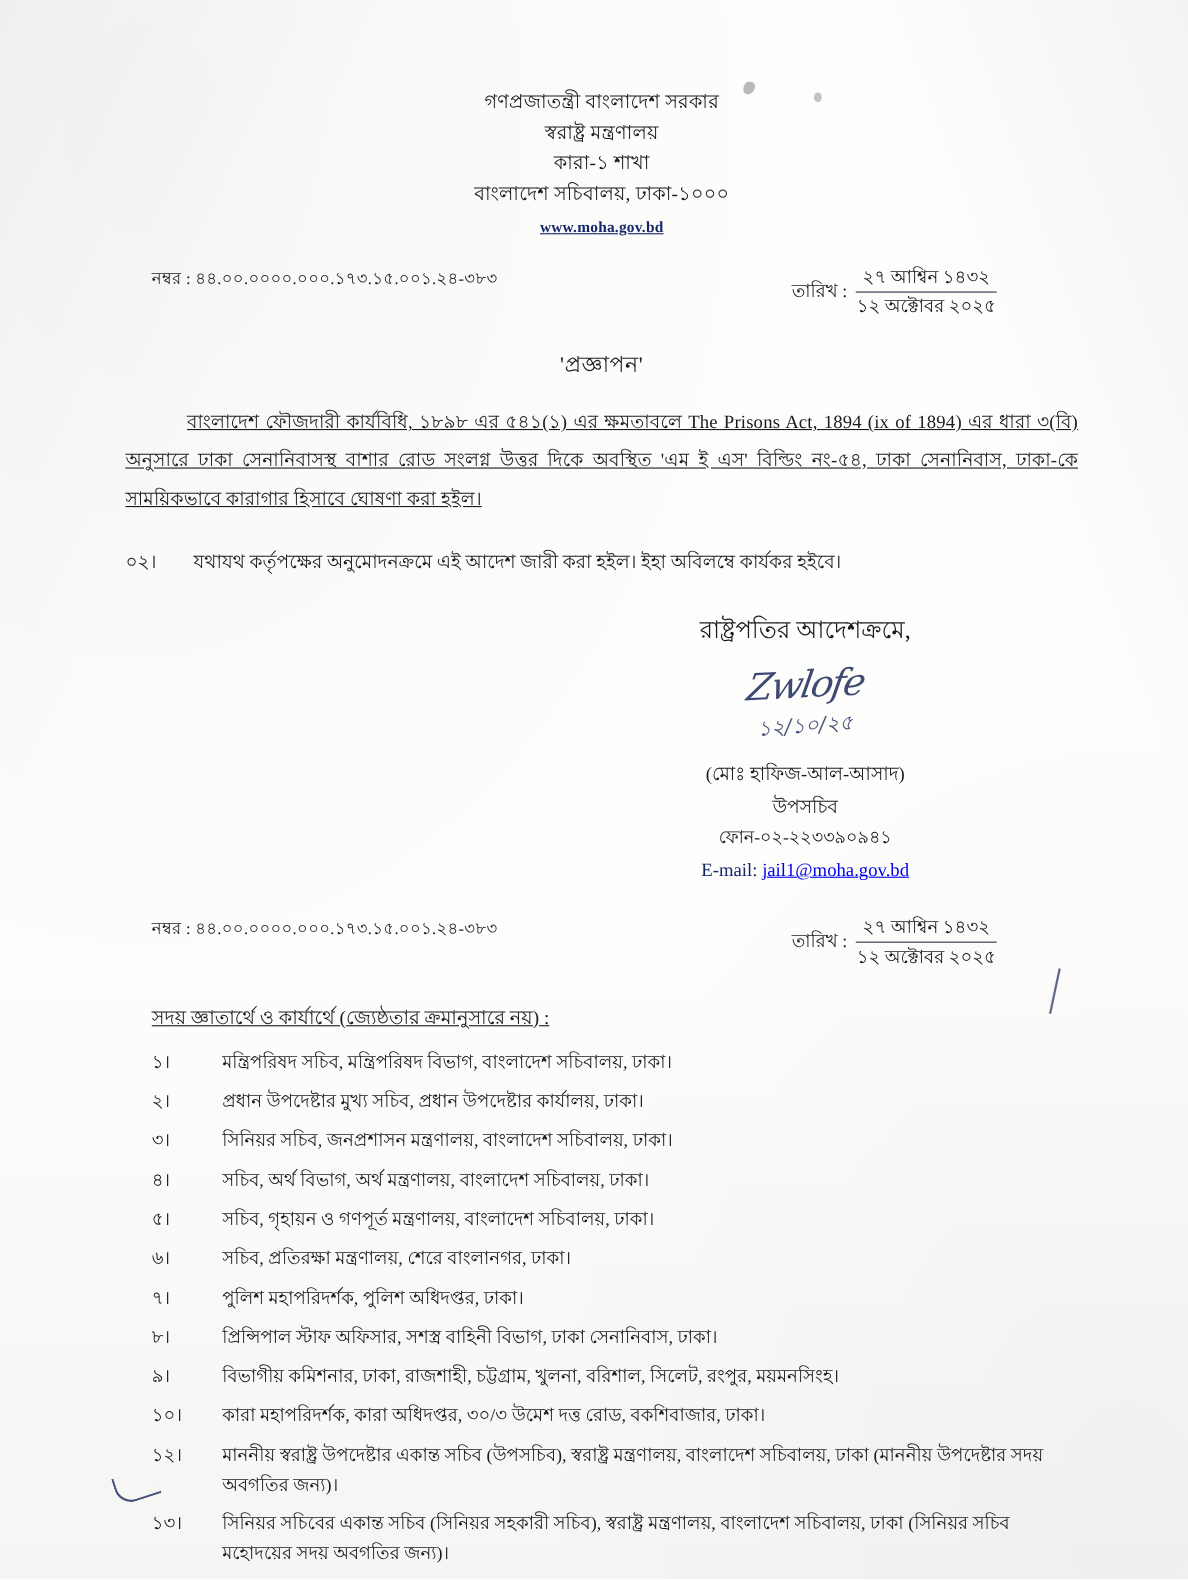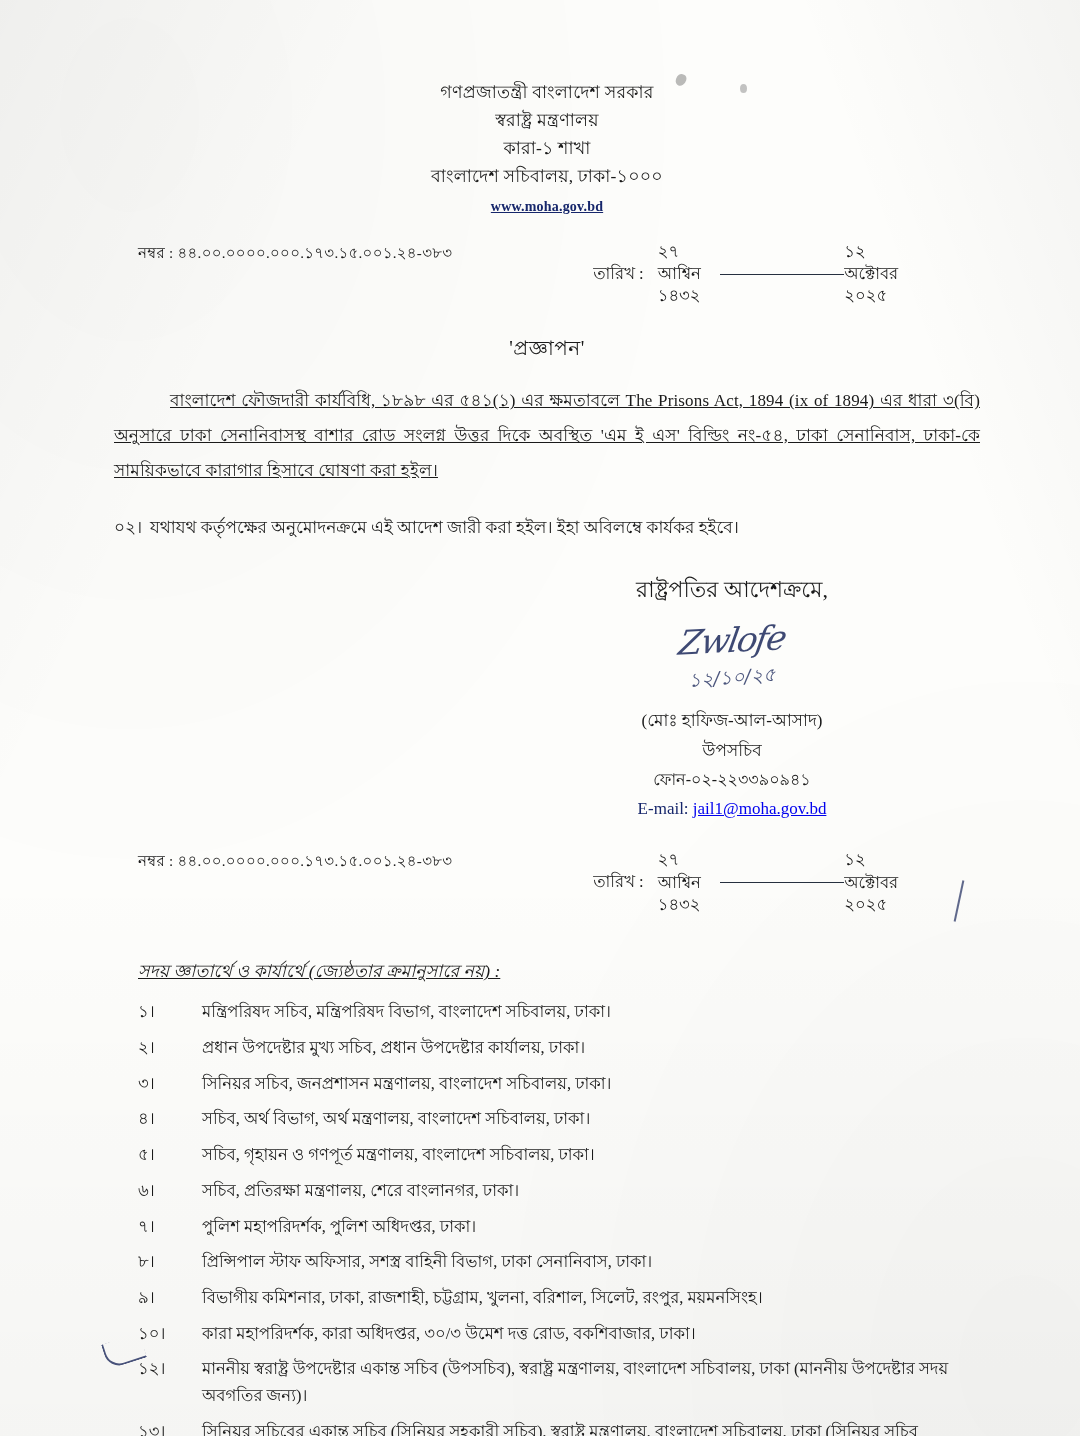--- a/index.html
+++ b/index.html
@@ -70,21 +70,21 @@
   .date-block {
     display: flex;
     align-items: center;
     gap: 8px;
     padding-right: 74px;
     font-size: 16.5px;
   }
   .date-label { white-space: nowrap; }
   .date-stack {
     display: flex;
-    flex-direction: row;
+    flex-direction: column;
     align-items: center;
     line-height: 1.35;
   }
   .date-stack .bn { padding: 0 6px; }
   .date-rule {
     width: 100%;
     border-bottom: 1.3px solid #26303f;
     margin: 2px 0 2px;
   }
   
@@ -99,20 +99,21 @@
     font-size: 17px;
     line-height: 2.05;
     text-align: justify;
     margin: 0 0 14px 0;
     letter-spacing: 0.15px;
     text-decoration: underline;
   }
   p.body.indent { text-indent: 56px; }
   .numbered-para {
     display: flex;
+    gap: 26px;
     margin: 22px 0 10px;
     font-size: 17px;
     line-height: 2.0;
   }
   .numbered-para .num { width: 36px; flex: 0 0 36px; }
   
   .sign-block {
     margin-top: 26px;
     text-align: center;
     width: 460px;
@@ -143,25 +144,24 @@
   }
   .sign-name { font-size: 17px; margin-top: 12px; }
   .sign-desig { font-size: 17px; }
   .sign-phone { font-size: 16px; }
   .sign-email { font-size: 17px; color: #16266b; }
   .sign-email .addr { text-decoration: underline; }
   
   .memo-row.second { margin-top: 26px; }
   
   .dist-title {
-    margin: 42px 0 12px 24px;
+    margin: 30px 0 12px 24px;
     font-size: 17.5px;
     text-decoration: underline;
     display: inline-block;
-    font-style: italic;
   }
   ol.dist {
     list-style: none;
     margin: 0;
     padding: 0 0 0 24px;
   }
   ol.dist li {
     display: flex;
     gap: 18px;
     font-size: 16.5px;

